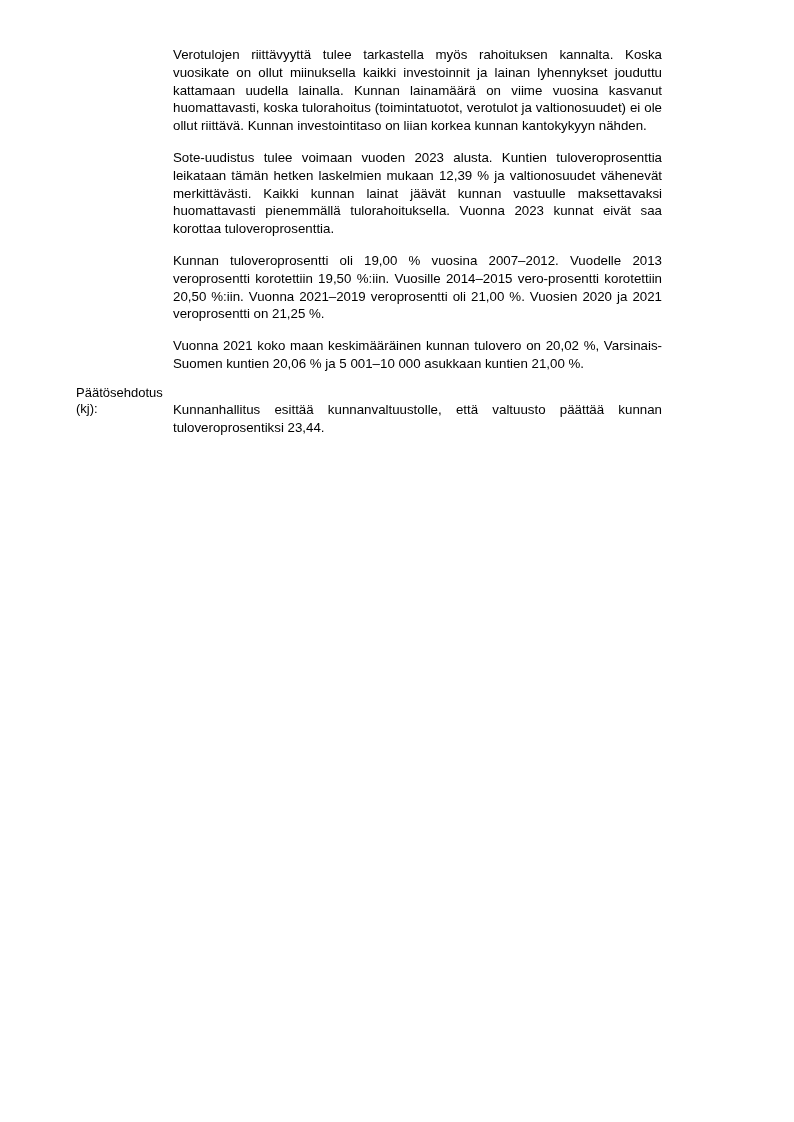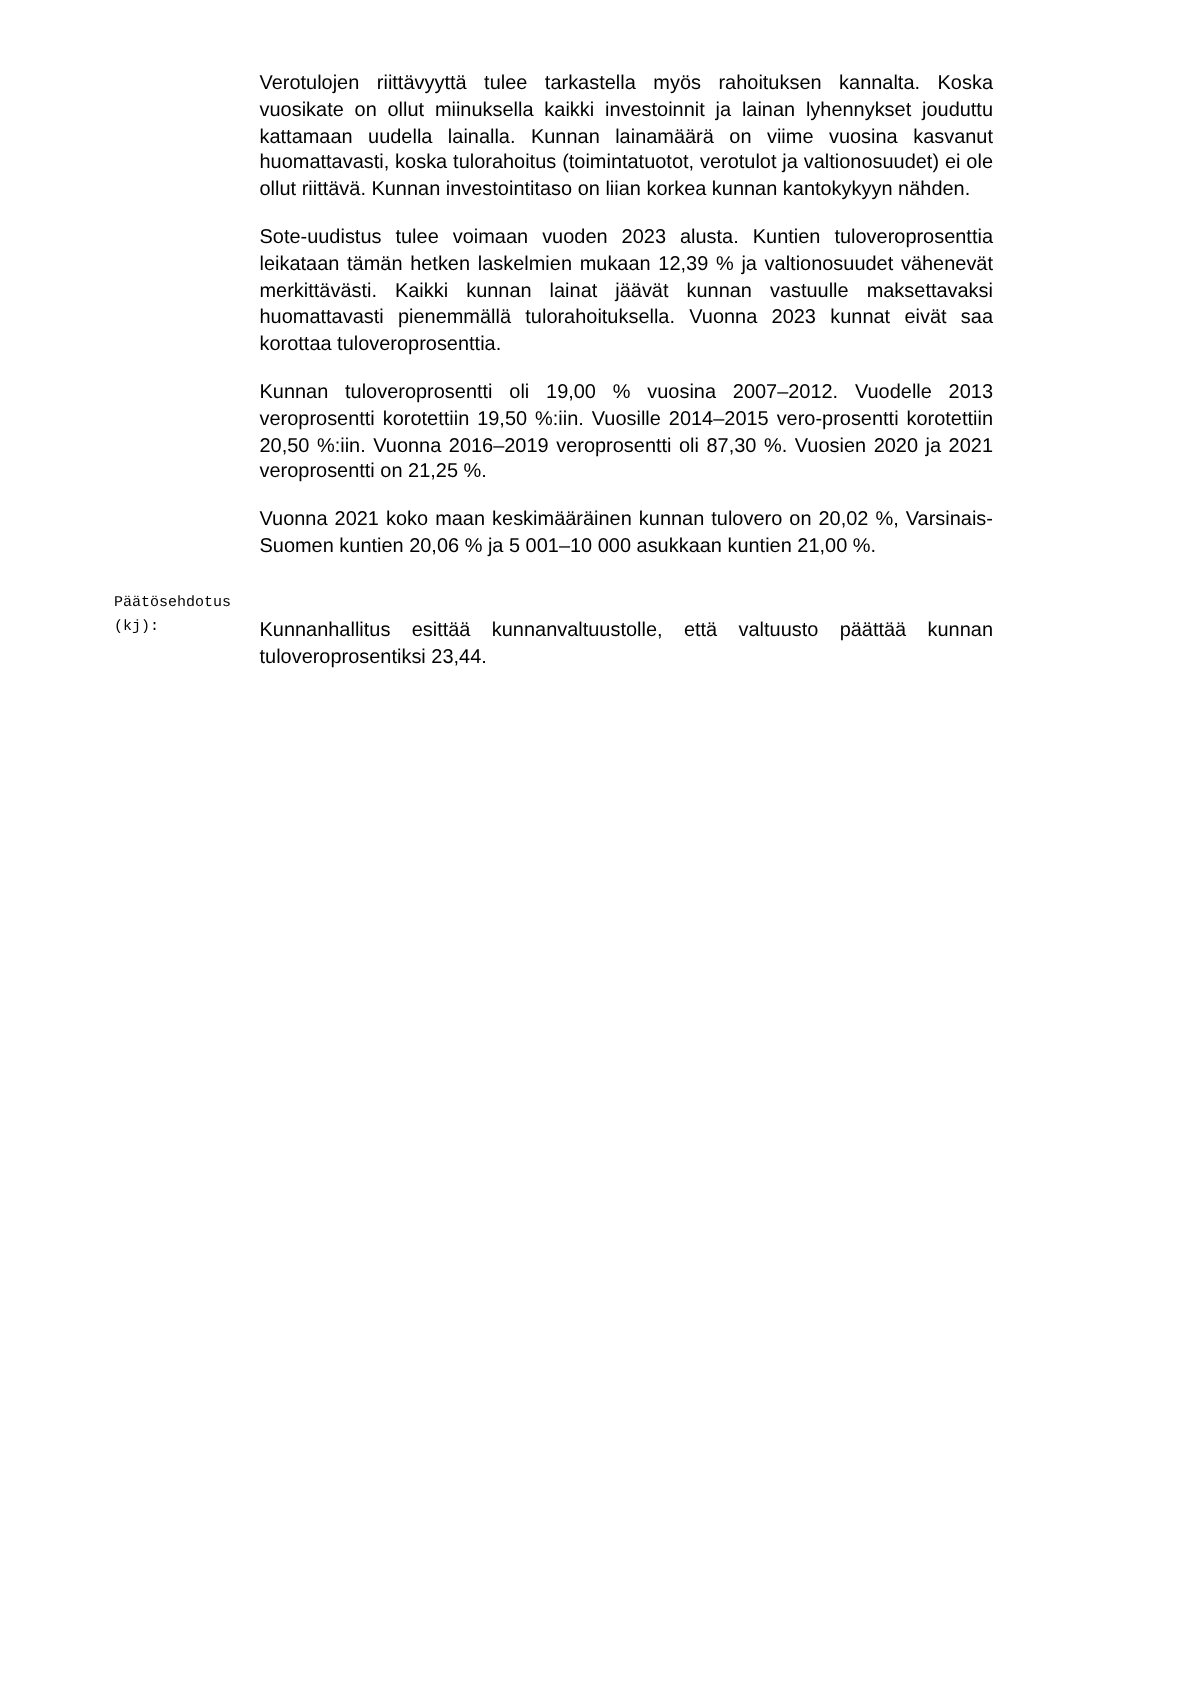--- a/index.html
+++ b/index.html
@@ -31,24 +31,23 @@
     position: relative;
     display: flex;
     align-items: flex-start;
     margin-bottom: 14px;
   }
   .label-col {
     width: 173px;
     flex: 0 0 173px;
     padding-left: 76px;
     box-sizing: border-box;
-    font-size: 10px;
+    font-size: 13px;
     line-height: 16.5px;
     color: #000;
-    font-family: Liberation Mono, monospace;
   }
   .label-col .lbl-line {
     display: block;
     white-space: pre;
   }
   .text-col {
     width: 489px;
     flex: 0 0 489px;
     font-size: 13.3px;
     line-height: 17.8px;
@@ -83,25 +82,25 @@
     <div class="block para-block">
       <div class="label-col"></div>
       <div class="text-col">
         <p>Sote-uudistus tulee voimaan vuoden 2023 alusta. Kuntien tuloveroprosenttia leikataan tämän hetken laskelmien mukaan 12,39 % ja valtionosuudet vähenevät merkittävästi. Kaikki kunnan lainat jäävät kunnan vastuulle maksettavaksi huomattavasti pienemmällä tulorahoituksella. Vuonna 2023 kunnat eivät saa korottaa tuloveroprosenttia.</p>
       </div>
     </div>
 
     <div class="block para-block">
       <div class="label-col"></div>
       <div class="text-col">
-        <p>Kunnan tuloveroprosentti oli 19,00 % vuosina 2007–2012. Vuodelle 2013 veroprosentti korotettiin 19,50 %:iin. Vuosille 2014–2015 vero-prosentti korotettiin 20,50 %:iin. Vuonna 2016–2019 veroprosentti oli 87,30 %. Vuosien 2020 ja 2021 veroprosentti on 21,25 %.</p>
+        <p>Kunnan tuloveroprosentti oli 19,00 % vuosina 2007–2012. Vuodelle 2013 veroprosentti korotettiin 19,50 %:iin. Vuosille 2014–2015 vero-prosentti korotettiin 20,50 %:iin. Vuonna 2021–2019 veroprosentti oli 21,00 %. Vuosien 2020 ja 2021 veroprosentti on 21,25 %.</p>
       </div>
     </div>
 
-    <div class="block para-block" style="margin-bottom:22px;align-items:flex-end;">
+    <div class="block para-block" style="margin-bottom:12px;align-items:flex-end;">
       <div class="label-col"></div>
       <div class="text-col">
         <p>Vuonna 2021 koko maan keskimääräinen kunnan tulovero on 20,02 %, Varsinais-Suomen kuntien 20,06 % ja 5 001–10 000 asukkaan kuntien 21,00 %.</p>
       </div>
     </div>
 
     <div class="block" style="margin-bottom:20px;">
       <div class="label-col">
         <span class="lbl-line">Päätösehdotus</span>
         <span class="lbl-line">(kj):</span>

